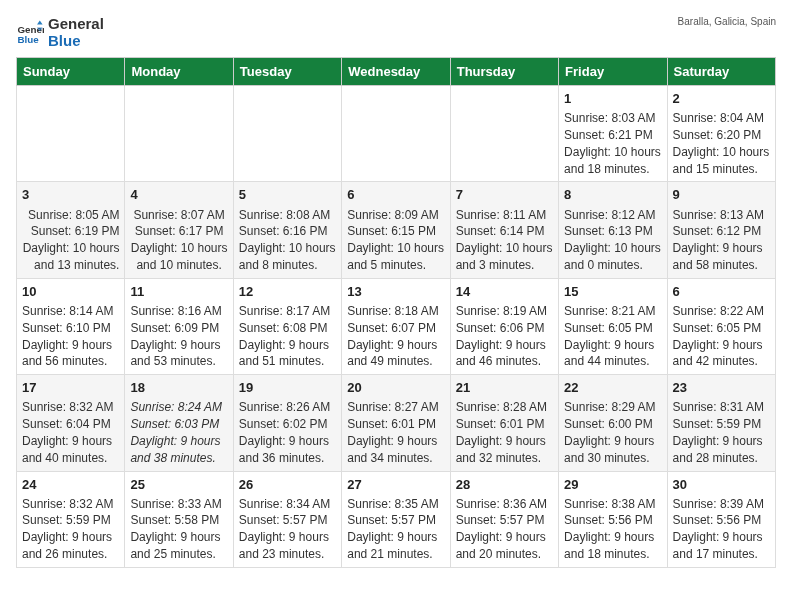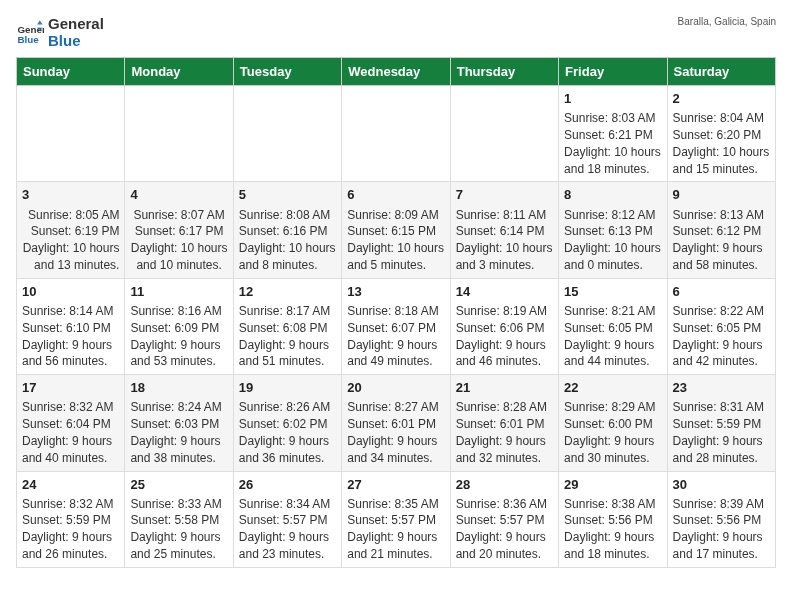--- a/index.html
+++ b/index.html
@@ -221,21 +221,21 @@
       </tr>
       <tr>
         <td>
           <span class="day-number">17</span>
           <div class="day-info" style="white-space: pre-line;">Sunrise: 8:32 AM
 Sunset: 6:04 PM
 Daylight: 9 hours and 40 minutes.</div>
         </td>
         <td>
           <span class="day-number">18</span>
-          <div class="day-info" style="white-space: pre-line;">Sunrise: 8:24 AM
+          <div class="day-info" style="white-space: pre-line; font-style: italic;">Sunrise: 8:24 AM
 Sunset: 6:03 PM
 Daylight: 9 hours and 38 minutes.</div>
         </td>
         <td>
           <span class="day-number">19</span>
           <div class="day-info" style="white-space: pre-line;">Sunrise: 8:26 AM
 Sunset: 6:02 PM
 Daylight: 9 hours and 36 minutes.</div>
         </td>
         <td>

